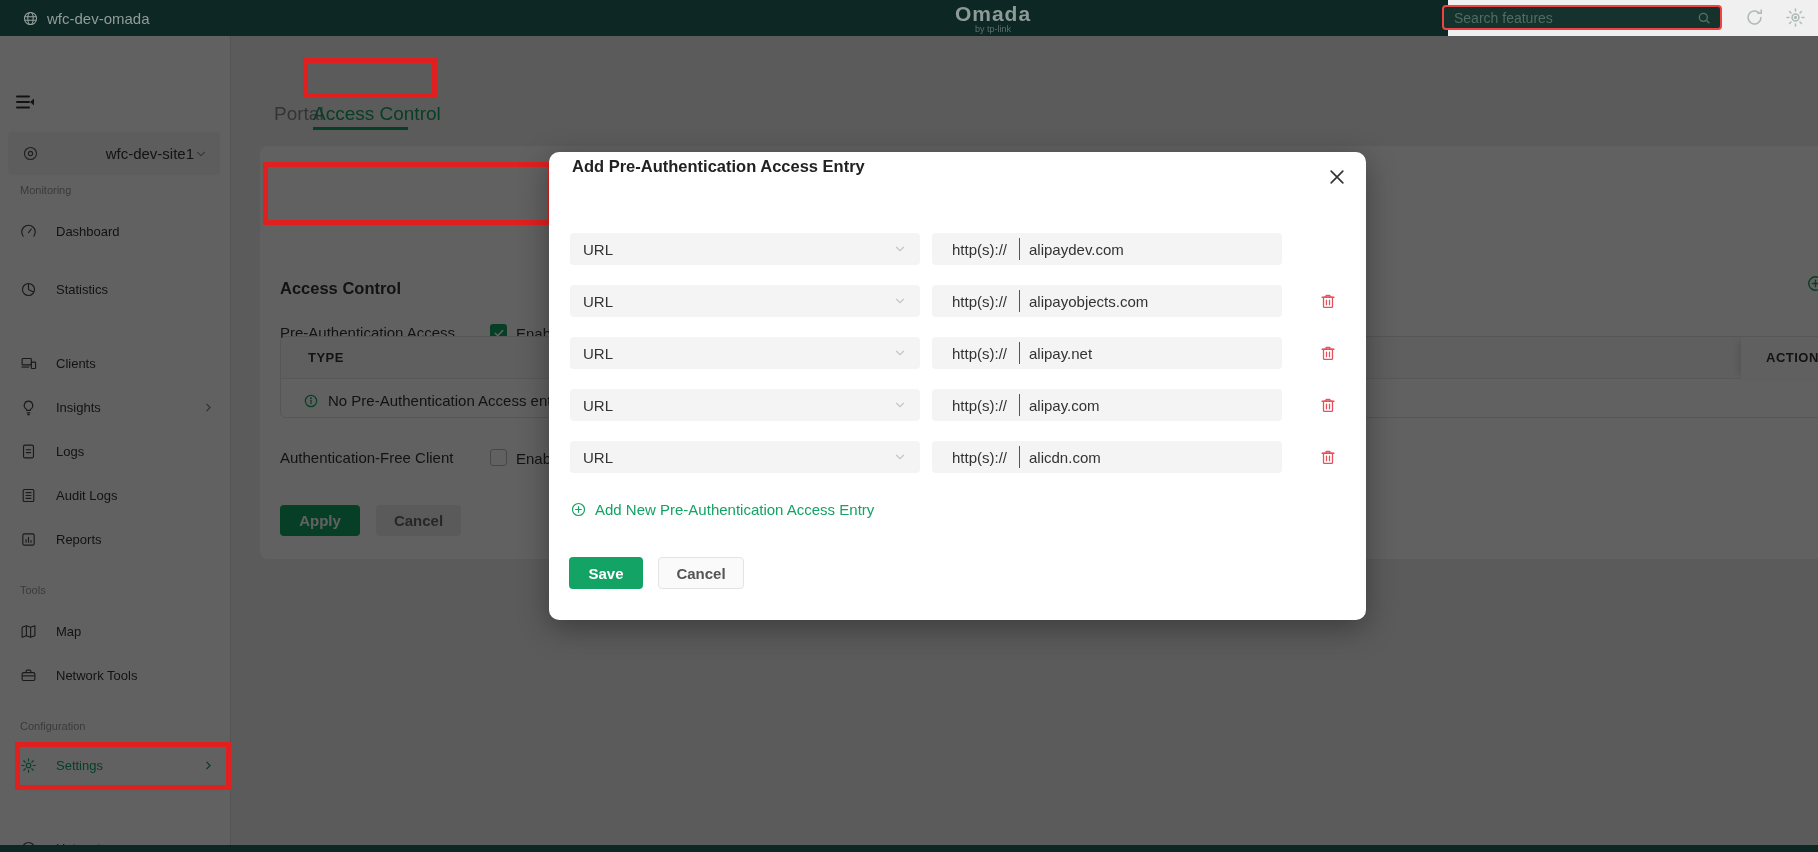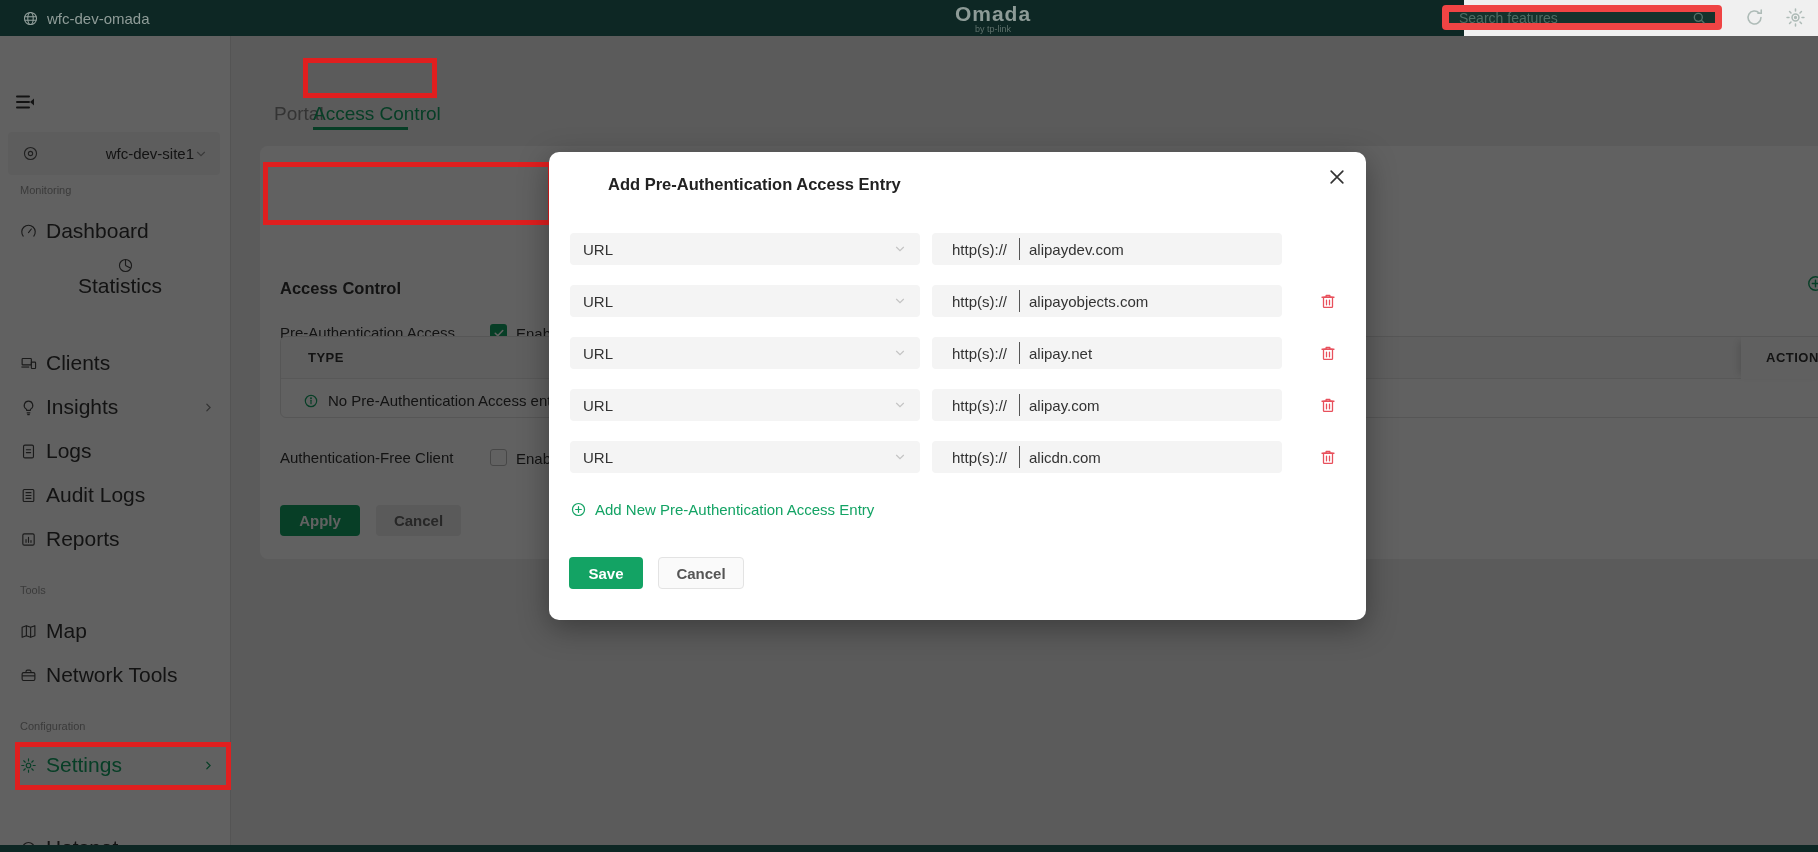--- a/index.html
+++ b/index.html
@@ -1,46 +1,46 @@
 <!DOCTYPE html>
 <html><head>
 <meta charset="utf-8">
 <style>
   html,body{margin:0;padding:0;background:#333;}
   .app{position:relative;width:1818px;height:852px;overflow:hidden;
        font-family:"Liberation Sans",sans-serif;background:#f0f0f0;}
 
   
-  .topbar{position:absolute;left:0;top:0;width:1448px;height:36px;background:#0d2724;z-index:40;padding-left:16px;}
+  .topbar{position:absolute;left:0;top:0;width:1448px;height:36px;background:#0d2724;z-index:40;}
   .tb-left{position:absolute;left:22px;top:0;height:36px;display:flex;align-items:center;gap:8px;color:#95a29e;}
   .tb-title{font-size:15px;color:#8f9c98;}
   .logo-wrap{position:absolute;left:993px;top:3px;transform:translateX(-50%);text-align:center;line-height:1;}
   .logo-main{font-size:21px;font-weight:bold;color:#8d9b97;letter-spacing:1px;}
   .logo-sub{font-size:9px;color:#5e706b;margin-top:1px;}
   .searchbox{position:absolute;left:1442px;top:5px;width:280px;height:25px;background:#15322c;
-             border:7px solid #ef4444;border-radius:4px;display:flex;align-items:center;box-sizing:border-box;}
+             border:2px solid #ef4444;border-radius:4px;display:flex;align-items:center;box-sizing:border-box;}
   .searchbox input{flex:1;background:transparent;border:none;outline:none;color:#9db3ac;
                    font-size:14px;padding:0 4px 0 10px;font-family:"Liberation Sans",sans-serif;}
   .searchbox input::placeholder{color:#4f6d64;}
   .tb-icon{color:#aebbb7;cursor:pointer;display:flex;align-items:center;}
 
   
   .sidebar{position:absolute;left:0;top:36px;width:231px;height:816px;background:#ffffff;
            border-right:1px solid #ddd;box-sizing:border-box;z-index:1;}
   .collapse-btn{position:absolute;left:14px;top:55px;color:#333;}
   .sitebox{position:absolute;left:8px;top:96px;width:212px;height:43px;background:#f4f4f4;
            border-radius:4px;display:flex;align-items:center;color:#333;}
   .sitebox .pin{margin-left:14px;display:flex;color:#555;}
   .sitebox .site-name{margin-left:10px;font-size:15px;flex:1;text-align:right;}
   .sitebox .chev{margin-right:12px;color:#999;display:flex;}
   .sb-label{position:absolute;left:20px;font-size:11px;color:#9a9a9a;}
   .sb-item{position:absolute;left:0;width:231px;height:36px;display:flex;align-items:center;
            color:#333;cursor:pointer;}
   .sb-item .ic{margin-left:20px;display:flex;color:#444;}
-  .sb-item .lb{margin-left:9px;font-size:21px;}
+  .sb-item .lb{margin-left:19px;font-size:13px;}
   .sb-item .chev-r{position:absolute;right:16px;display:flex;color:#888;}
   .sb-item.accent,.sb-item.accent .ic,.sb-item.accent .chev-r{color:#13a364;}
 
   
   .main{position:absolute;left:231px;top:36px;width:1587px;height:816px;background:#f0f0f0;z-index:1;}
   .tab{position:absolute;top:67px;font-size:19px;color:#888;cursor:pointer;}
   .tab.active{color:#13a364;}
   .tab-underline{position:absolute;left:313px;top:91px;width:95px;height:3px;background:#13a364;}
   .card{position:absolute;left:260px;top:110px;width:1566px;height:413px;background:#fff;border-radius:8px;}
   .card-h{position:absolute;left:20px;top:133px;font-size:16.5px;font-weight:bold;color:#333;}
@@ -66,21 +66,21 @@
 
   
   .backdrop{position:absolute;left:0;top:36px;width:1818px;height:816px;background:rgba(0,0,0,0.62);z-index:10;}
   .bottom-strip{position:absolute;left:0;top:845px;width:1818px;height:7px;background:#0d2724;z-index:15;}
   .redbox{position:absolute;border:5px solid #e01f1f;box-sizing:border-box;z-index:20;}
 
   
   .modal{position:absolute;left:549px;top:152px;width:817px;height:468px;background:#fff;border-radius:10px;
          box-shadow:0 8px 30px rgba(0,0,0,0.35);z-index:30;}
   .m-title{position:absolute;left:23px;top:167px;font-size:16.5px;font-weight:bold;color:#222;}
-  .m-title{top:23px;margin-left:36px;}
+  .m-title{top:5px;}
   .m-close{position:absolute;left:778px;top:15px;color:#333;cursor:pointer;display:flex;}
   .m-row{position:absolute;left:21px;height:32px;}
   .sel{position:absolute;left:0;top:0;width:350px;height:32px;background:#f4f4f4;border-radius:4px;
        display:flex;align-items:center;cursor:pointer;}
   .sel .sel-txt{margin-left:13px;font-size:15px;color:#333;flex:1;}
   .sel .chev{margin-right:13px;color:#c4c4c4;display:flex;}
   .urlbox{position:absolute;left:362px;top:0;width:350px;height:32px;background:#f4f4f4;border-radius:4px;
           display:flex;align-items:center;}
   .urlbox .prefix{margin-left:20px;font-size:15px;color:#333;}
   .urlbox .divider{margin-left:12px;width:1px;height:22px;background:#555;}
@@ -165,21 +165,21 @@
 
     <div class="sb-item" style="top:177px;">
       <span class="ic">
         <svg width="17" height="17" viewBox="0 0 24 24" fill="none" stroke="currentColor" stroke-width="1.6" stroke-linecap="round">
           <path d="M4.5 18.5a9.5 9.5 0 1 1 15 0"></path>
             <path d="M12 13.5L16 8.5"></path>
           </svg>
         </span>
       <span class="lb">Dashboard</span>
     </div>
-    <div class="sb-item" style="top:221px;flex-direction:column;">
+    <div class="sb-item" style="top:235px;">
       <span class="ic">
         <svg width="17" height="17" viewBox="0 0 24 24" fill="none" stroke="currentColor" stroke-width="1.6">
           <circle cx="12" cy="12" r="8.5"></circle>
             <path d="M12 12V3.5M12 12l7.5 4"></path>
           </svg>
         </span>
       <span class="lb">Statistics</span>
     </div>
     <div class="sb-item" style="top:309px;">
       <span class="ic">

